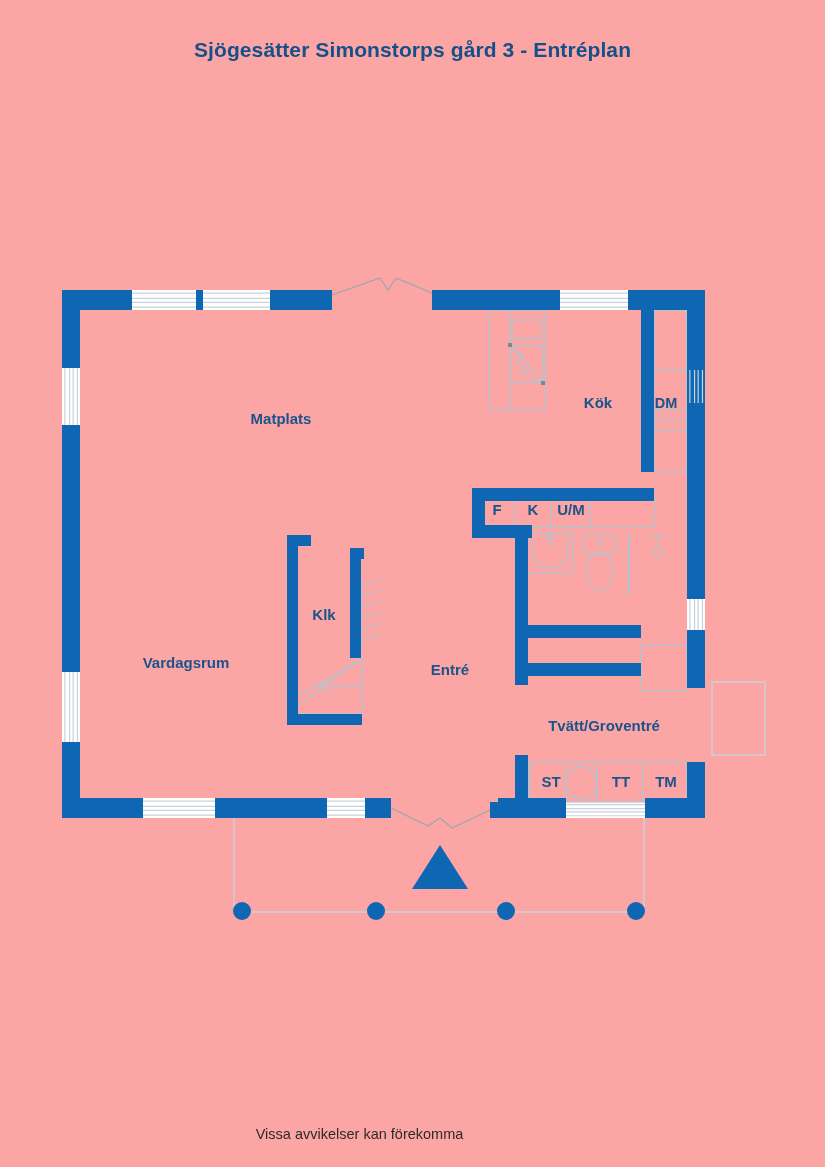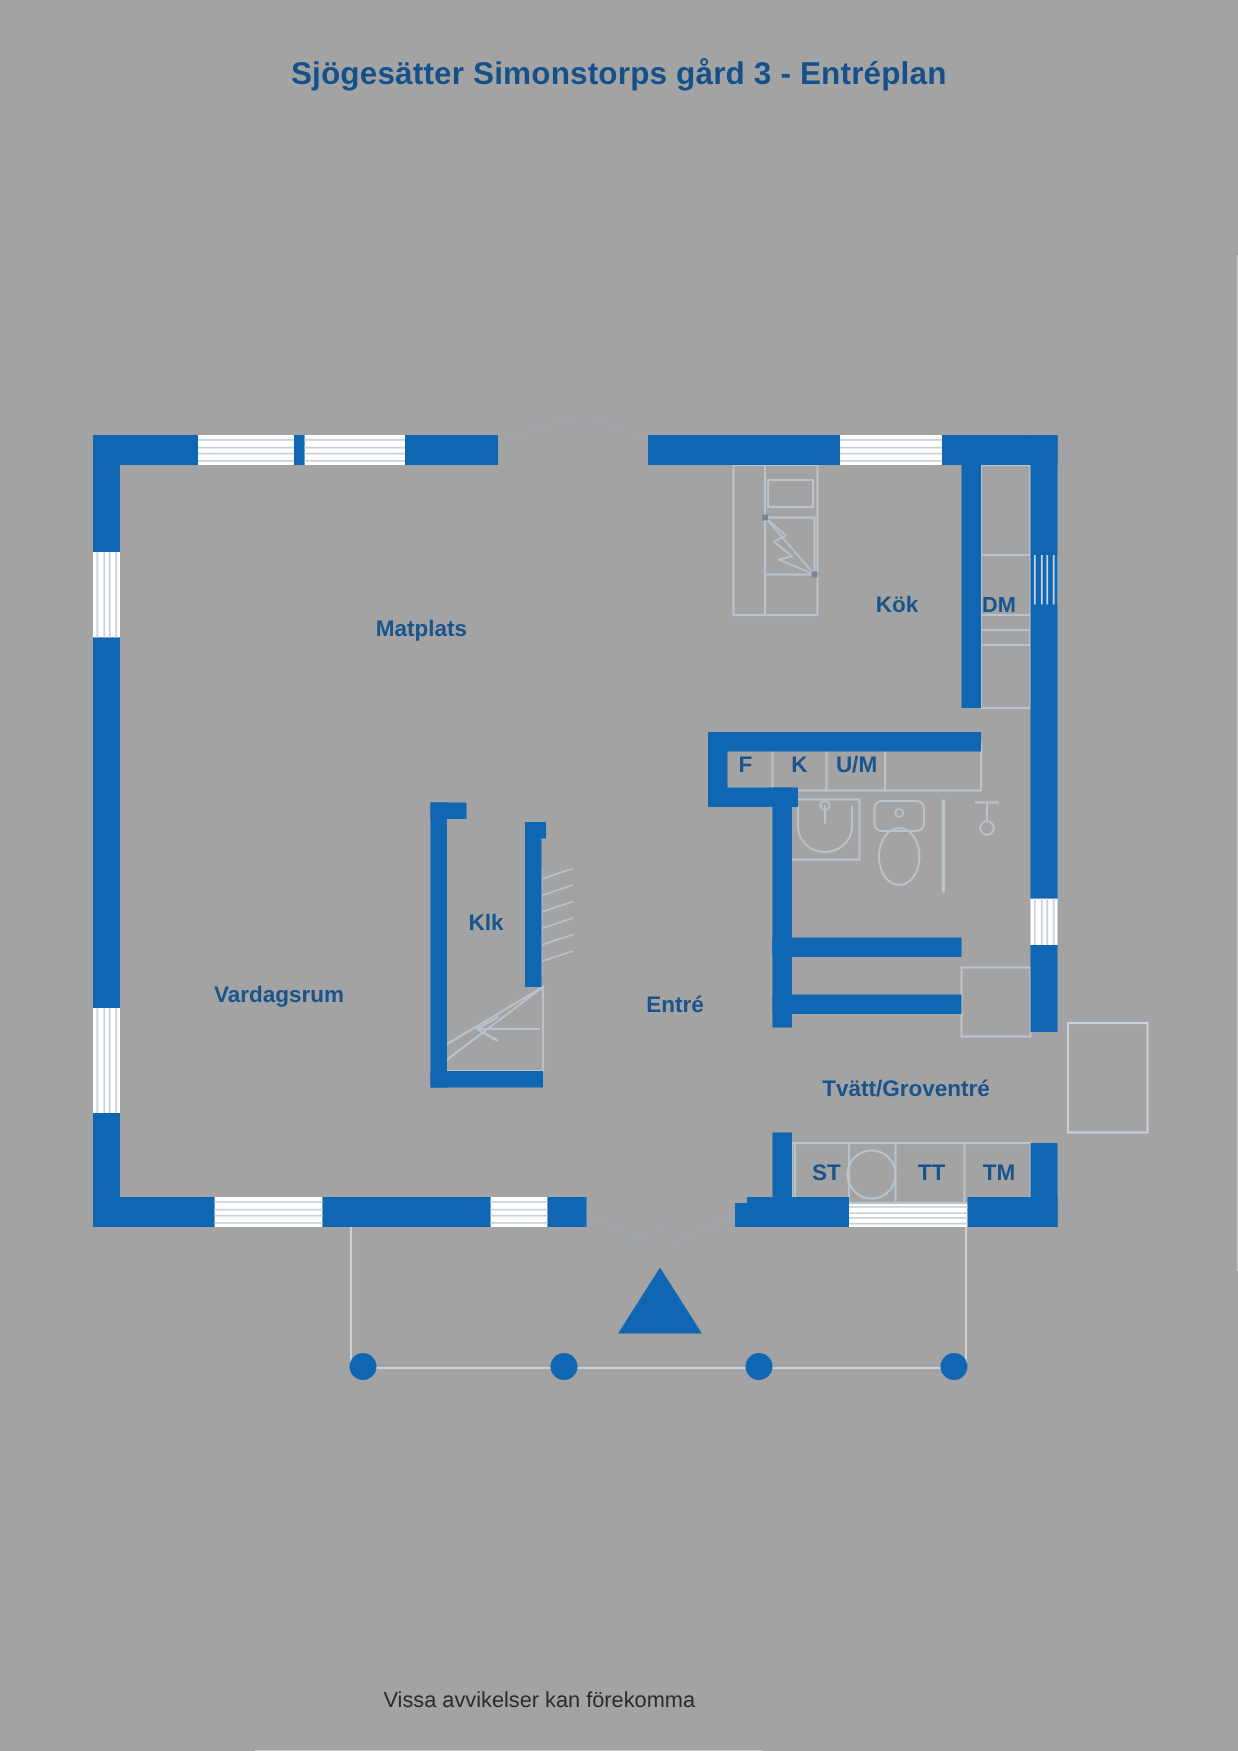--- a/index.html
+++ b/index.html
@@ -10,21 +10,21 @@
   body {
     width: 825px;
     height: 1167px;
     position: relative;
     font-family: "Liberation Sans", sans-serif;
     overflow: hidden;
   }
   #page {
     position: absolute;
     inset: 0;
-    background: #a3a3a3;
+    background: #fca5a5;
   }
   #plan-title {
     position: absolute;
     top: 38px;
     left: 0;
     width: 825px;
     text-align: center;
     font-size: 21px;
     font-weight: bold;
     letter-spacing: 0.1px;

